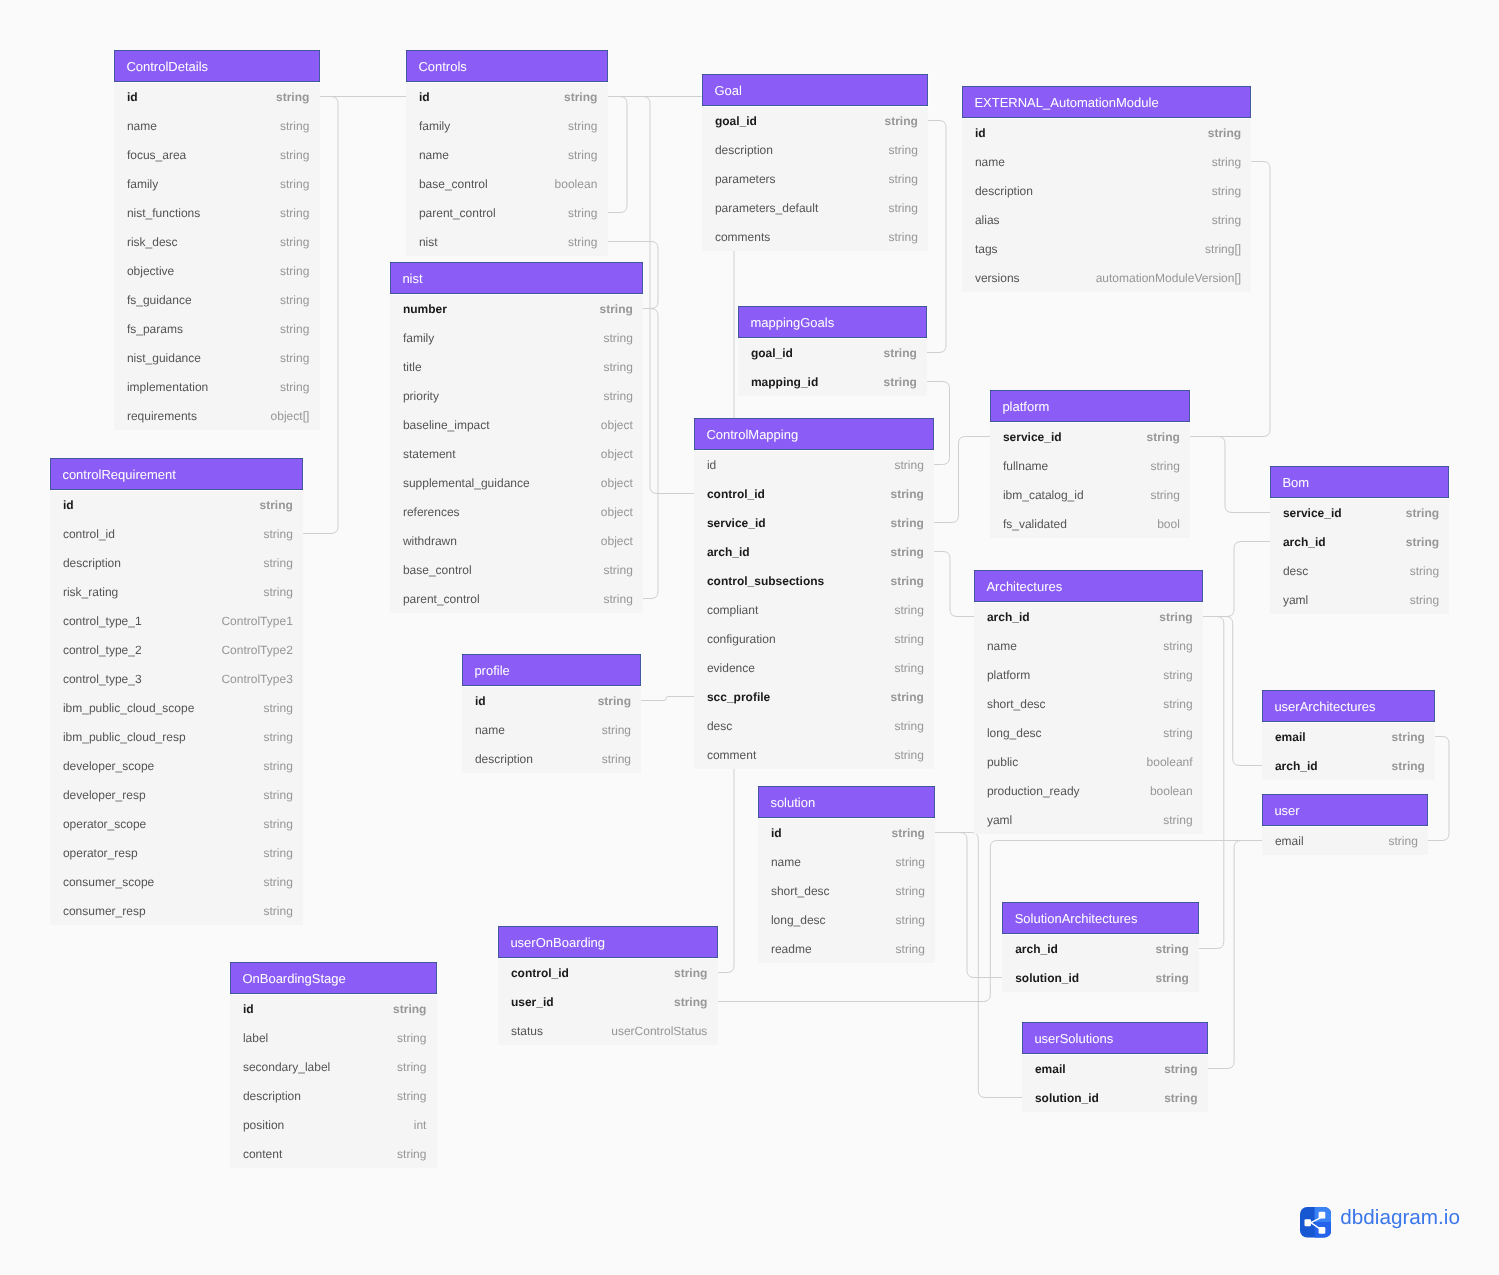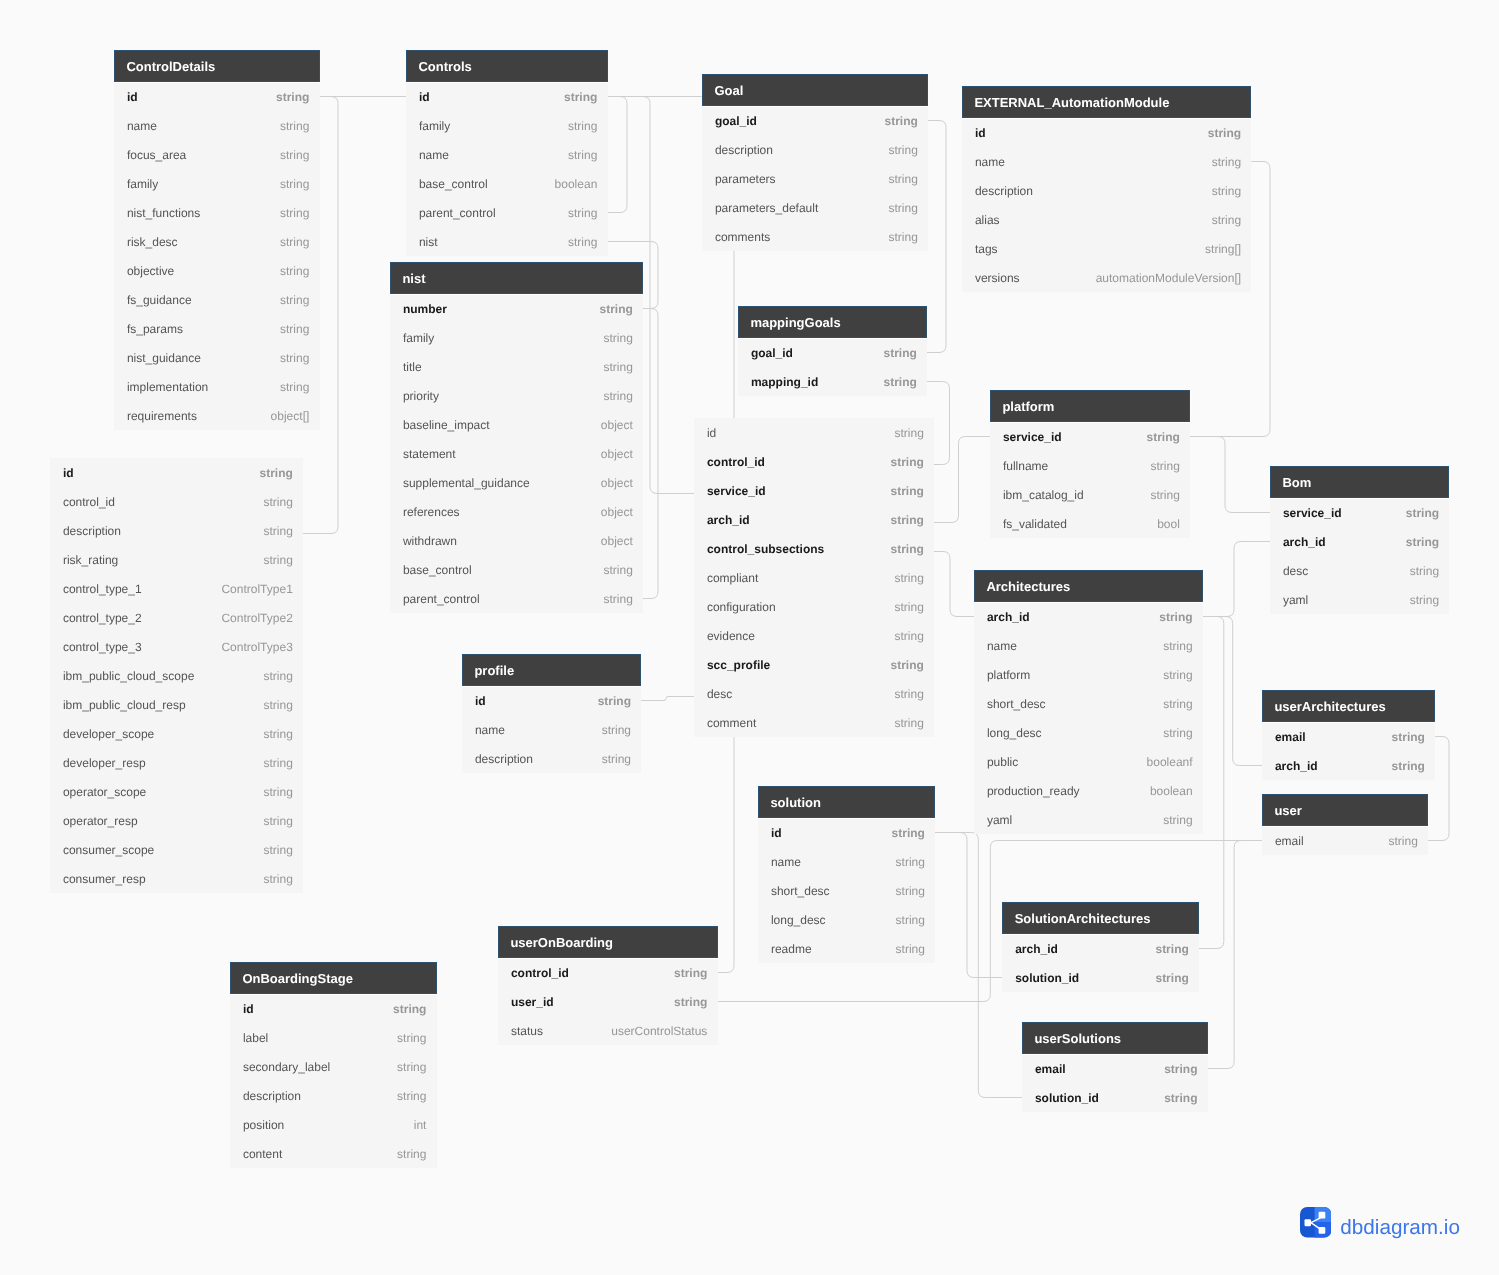--- a/index.html
+++ b/index.html
@@ -2,27 +2,27 @@
 <html><head>
 <meta charset="utf-8">
 <title>dbdiagram</title>
 <style>
   html,body{margin:0;padding:0;}
   body{background:#fafafa;font-family:"Liberation Sans",sans-serif;-webkit-font-smoothing:antialiased;text-rendering:geometricPrecision;}
   #canvas{position:relative;width:1499px;height:1275px;overflow:hidden;background:#fafafa;}
   #rel-layer{position:absolute;left:0;top:0;width:1499px;height:1275px;pointer-events:none;}
   .tbl{position:absolute;background:#f5f5f5;}
   .tbl-head,.tbl-row{filter:opacity(1);}
-  .tbl-head{height:32px;background:#404040;color:#fff;font-size:13px;font-weight:bold;line-height:34px;padding-left:12.4px;box-sizing:border-box;white-space:nowrap;overflow:hidden;box-shadow:inset 0 0 0 0.7px #27587f,0 0.7px 0 0.3px #ffffff;position:relative;z-index:1;}
+  .tbl-head{height:32px;background:#8b5cf6;color:#fff;font-size:13px;font-weight:normal;line-height:34px;padding-left:12.4px;box-sizing:border-box;white-space:nowrap;overflow:hidden;box-shadow:inset 0 0 0 0.7px #27587f,0 0.7px 0 0.3px #ffffff;position:relative;z-index:1;}
   .tbl-row{height:29px;line-height:31px;font-size:12px;padding:0 10.2px 0 12.9px;box-sizing:border-box;white-space:nowrap;position:relative;display:flex;justify-content:space-between;align-items:baseline;}
   .fname{color:#555;order:1;}
   .fname.pk{color:#1a1a1a;font-weight:bold;}
   .ftype{color:#979797;order:2;}
   .ftype.pk{color:#979797;font-weight:bold;}
-  #brand{position:absolute;left:1299.5px;top:1207.3px;display:flex;align-items:flex-end;}
+  #brand{position:absolute;left:1299.5px;top:1207.3px;display:flex;align-items:flex-start;}
   #brand-mark{width:31.3px;height:30.7px;}
   #brand-text{font-size:20.7px;color:#3b76ea;margin-left:9.5px;line-height:1;position:relative;top:0.5px;}
 </style>
 </head>
 <body>
 
 <div id="canvas">
   <svg id="rel-layer" width="1499" height="1275">
       <path d="M 319.5 96.5 L 406.0 96.5" fill="none" stroke="#cfcfcf" stroke-width="1"></path>
       <path d="M 319.5 96.5 L 331.0 96.5 Q 338.0 96.5 338.0 103.5 L 338.0 526.5 Q 338.0 533.5 331.0 533.5 L 303.0 533.5" fill="none" stroke="#cfcfcf" stroke-width="1"></path>
@@ -247,20 +247,21 @@
         <div class="tbl-row">
           <span class="ftype">string</span>
           <span class="fname">ibm_catalog_id</span>
         </div>
         <div class="tbl-row">
           <span class="ftype">bool</span>
           <span class="fname">fs_validated</span>
         </div>
       </div>
       <div class="tbl" style="left: 694px; top: 418px; width: 240px;">
+        <div class="tbl-head">ControlMapping</div>
         <div class="tbl-row">
           <span class="ftype">string</span>
           <span class="fname">id</span>
         </div>
         <div class="tbl-row">
           <span class="ftype pk">string</span>
           <span class="fname pk">control_id</span>
         </div>
         <div class="tbl-row">
           <span class="ftype pk">string</span>
@@ -293,20 +294,21 @@
         <div class="tbl-row">
           <span class="ftype">string</span>
           <span class="fname">desc</span>
         </div>
         <div class="tbl-row">
           <span class="ftype">string</span>
           <span class="fname">comment</span>
         </div>
       </div>
       <div class="tbl" style="left: 50px; top: 458px; width: 253px;">
+        <div class="tbl-head">controlRequirement</div>
         <div class="tbl-row">
           <span class="ftype pk">string</span>
           <span class="fname pk">id</span>
         </div>
         <div class="tbl-row">
           <span class="ftype">string</span>
           <span class="fname">control_id</span>
         </div>
         <div class="tbl-row">
           <span class="ftype">string</span>

